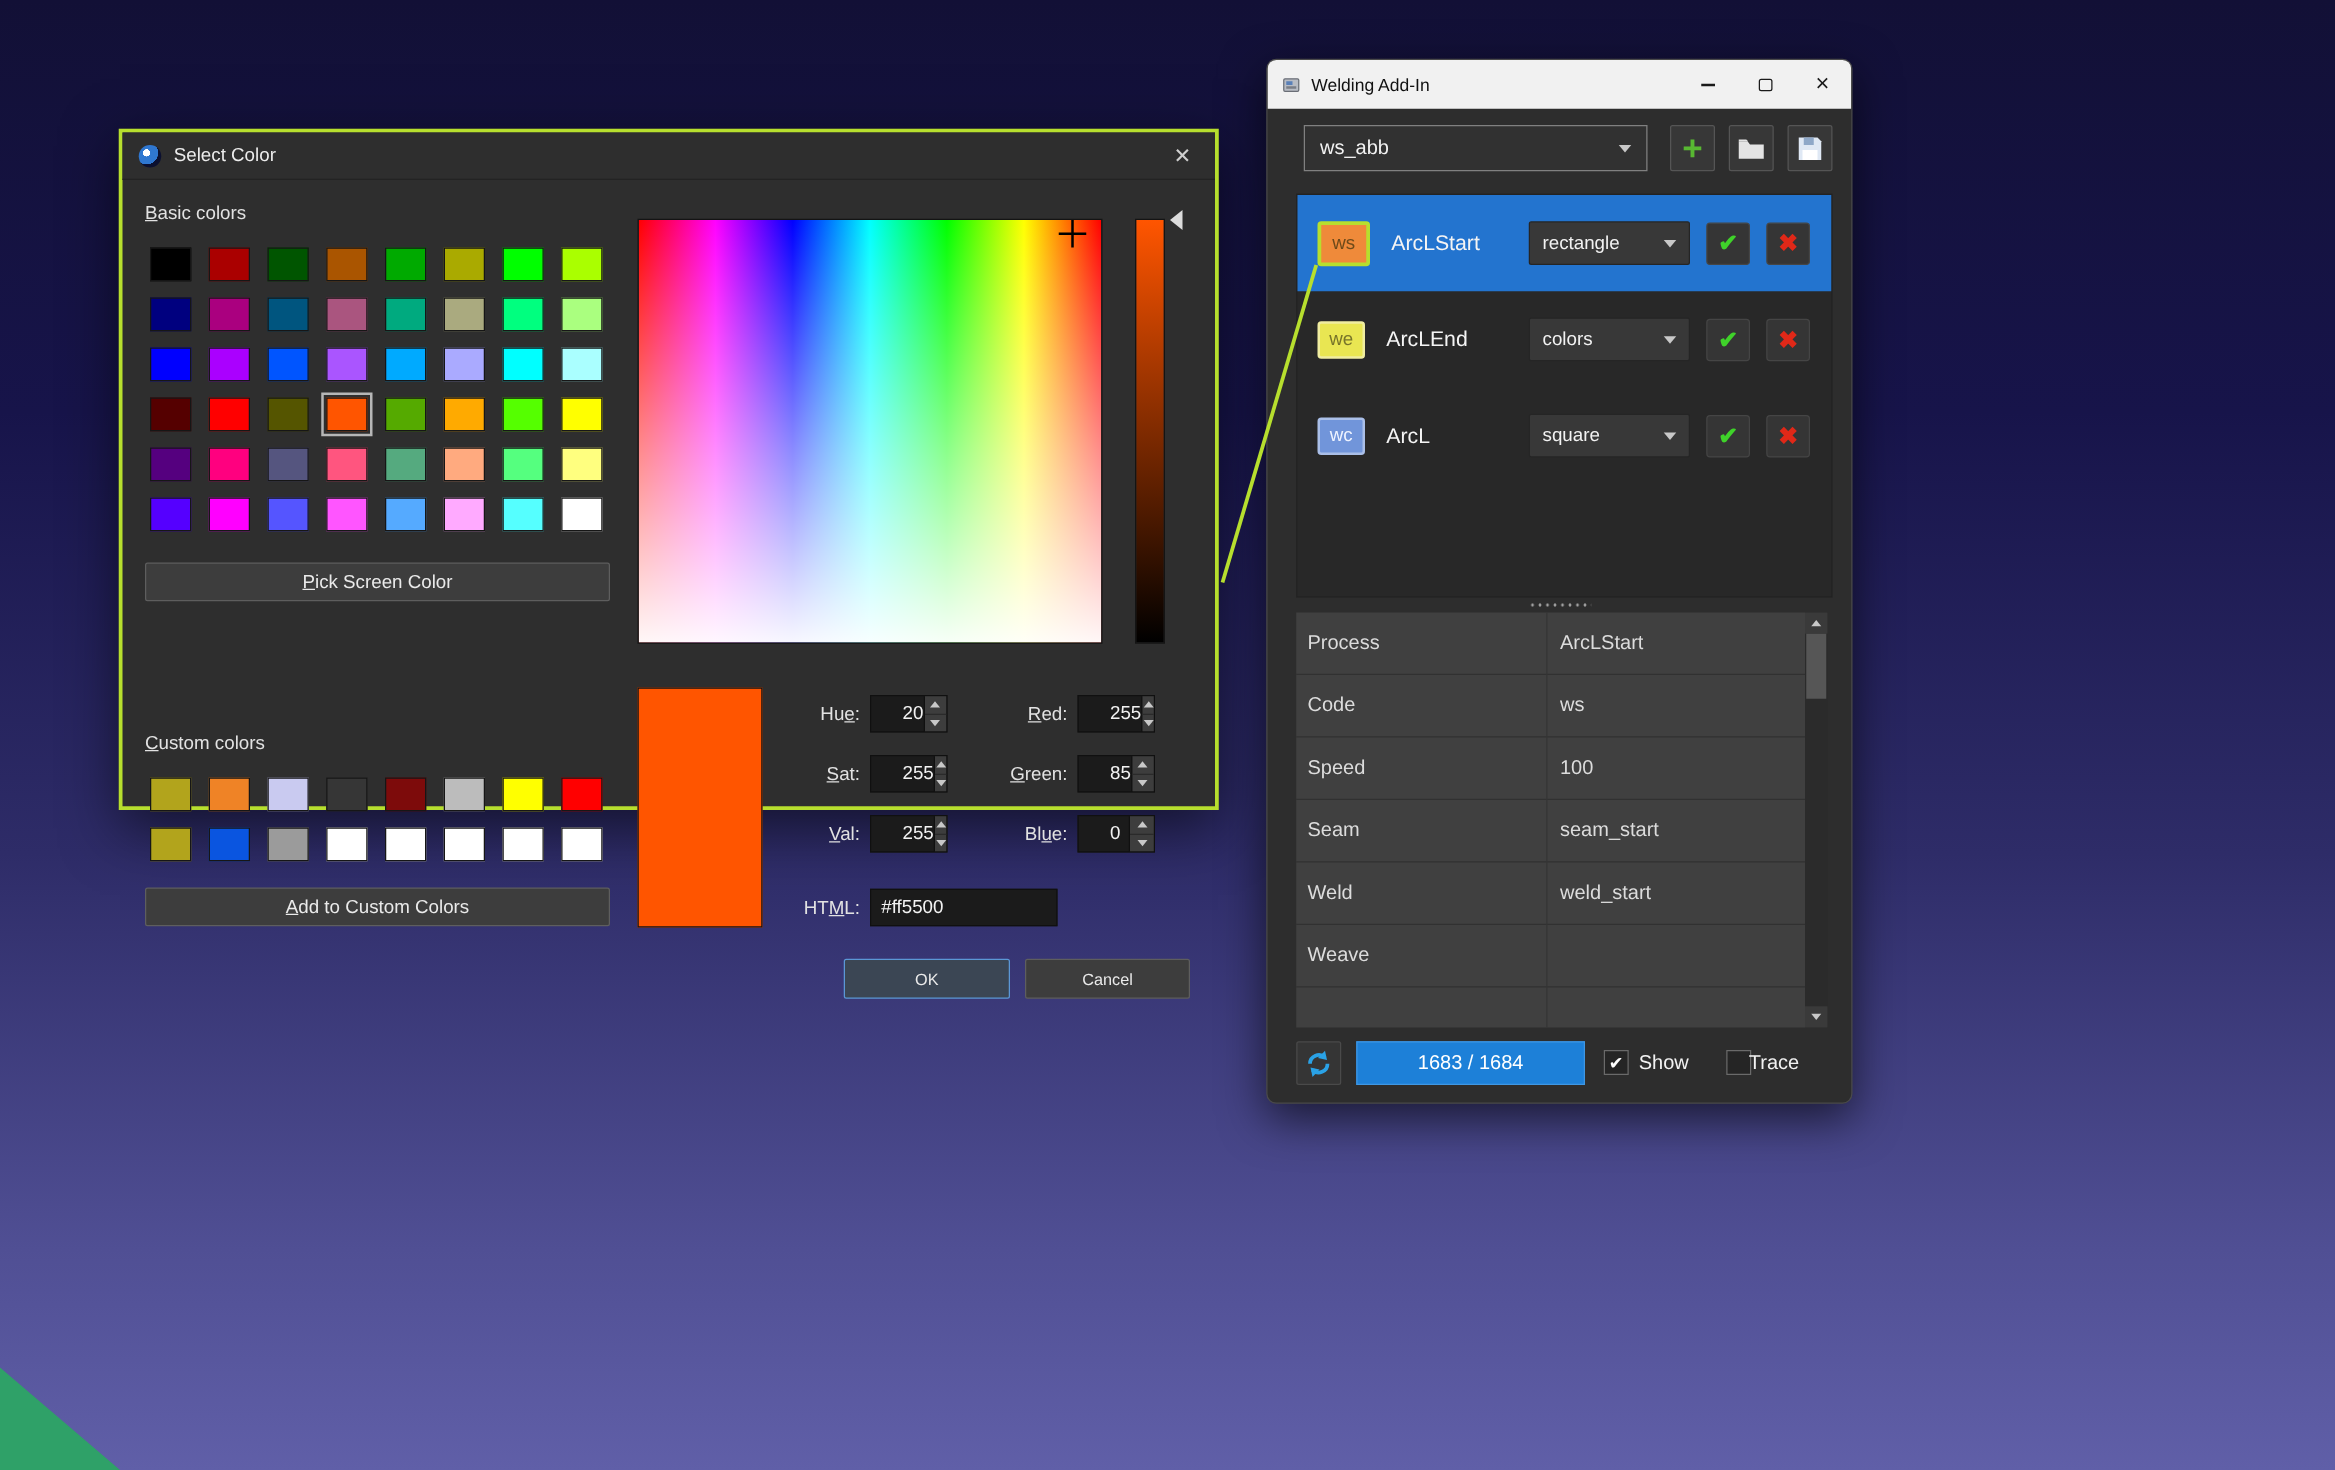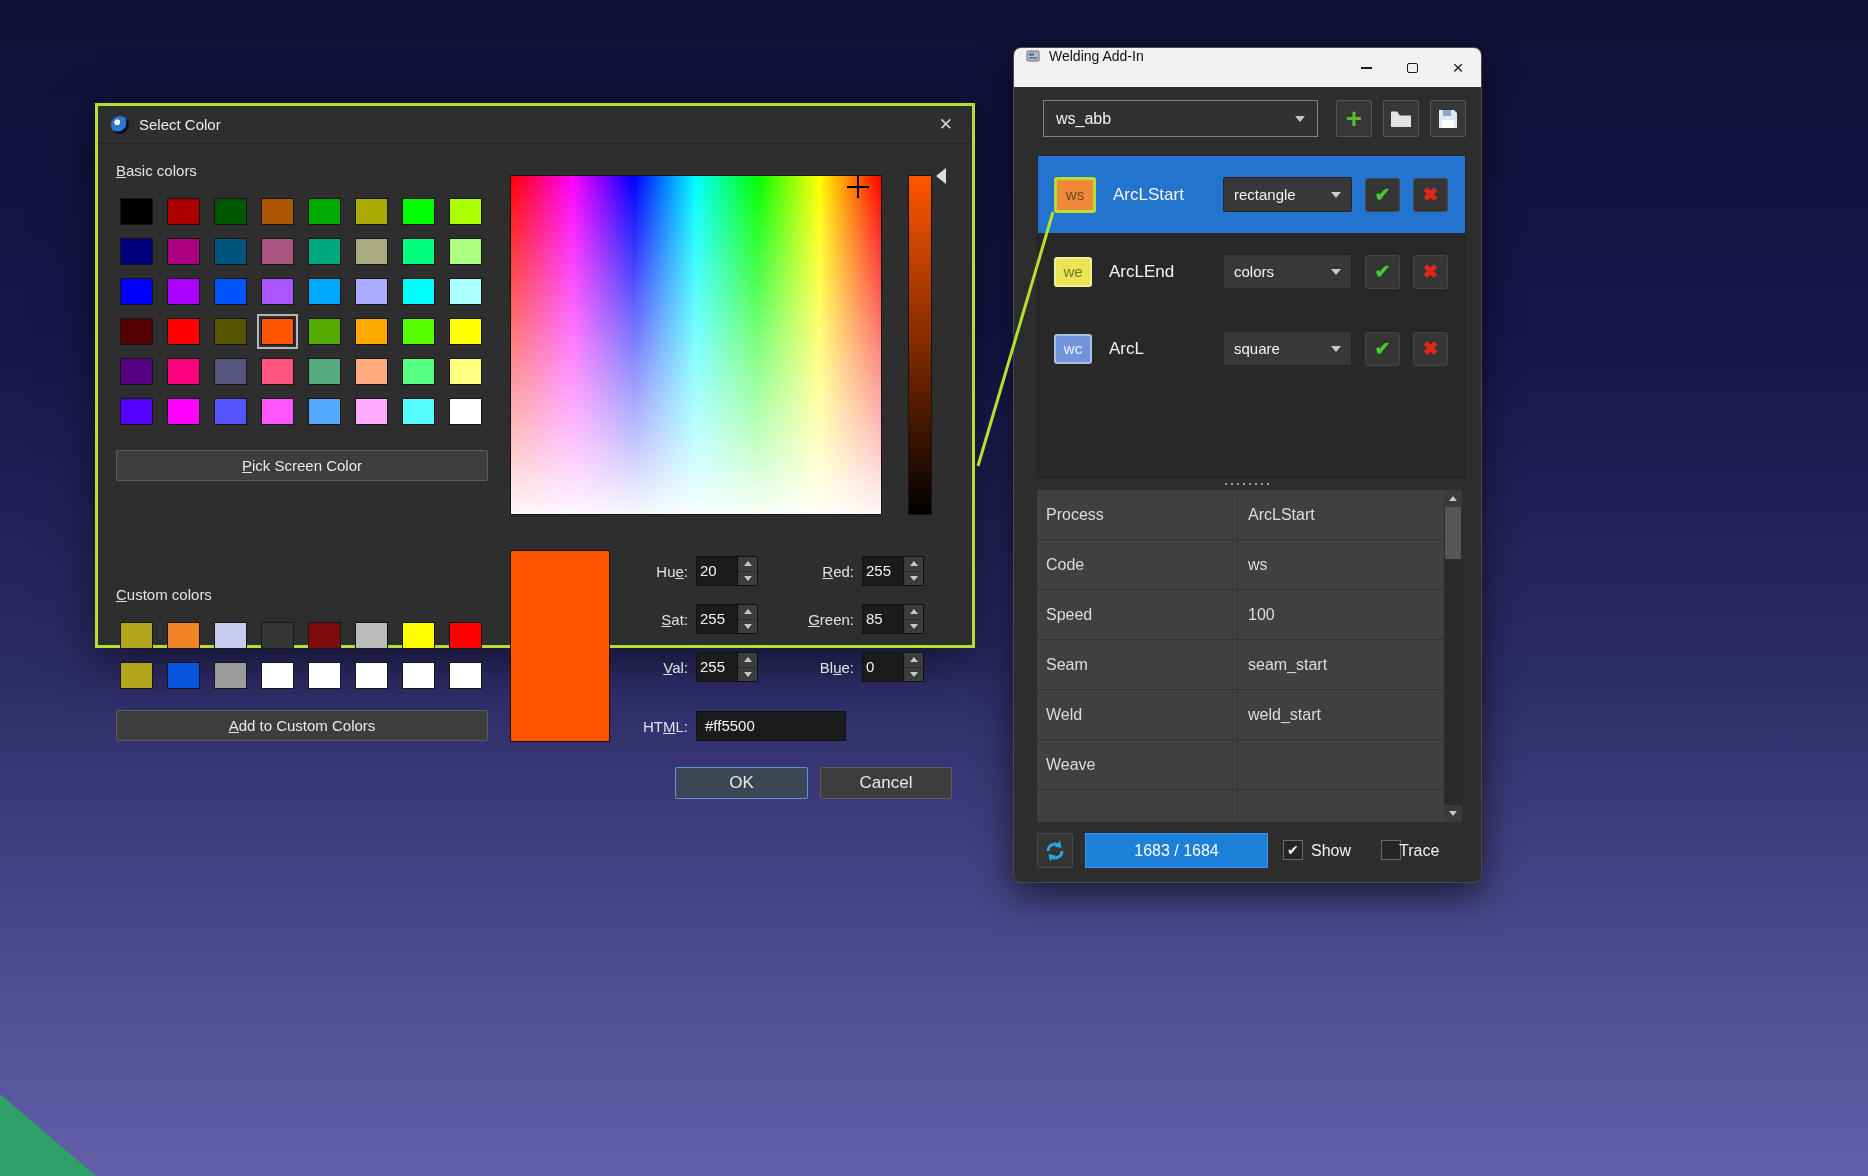--- a/index.html
+++ b/index.html
@@ -50,43 +50,43 @@
   #val-arrow { position:absolute; left:838px; top:62px; width:0; height:0;
     border-top:8px solid transparent; border-bottom:8px solid transparent; border-right:10px solid #dcdcdc; }
 
   #color-preview { position:absolute; left:412px; top:444px; width:100px; height:192px; border:1px solid #141414; }
 
   #hsv-col { position:absolute; left:540px; top:450px; }
   #rgb-col { position:absolute; left:706px; top:450px; }
   .spin-row { display:flex; align-items:center; margin-bottom:18px; height:30px; }
   .spin-label { width:58px; text-align:right; padding-right:8px; color:#e2e2e2; }
   .spinbox { width:62px; height:30px; display:flex; background:#1b1b1b; border:1px solid #101010; }
-  .spin-value { flex:1; color:#f2f2f2; line-height:28px; padding-left:3px; font-size:15px; }
+  .spin-value { flex:1; color:#f2f2f2; line-height:28px; padding-left:25px; font-size:15px; }
   .spin-btns { width:20px; display:flex; flex-direction:column; border-left:1px solid #101010; }
   .spin-btn { flex:1; background:#3d3d3d; display:flex; align-items:center; justify-content:center; }
   .spin-btn.up { border-bottom:1px solid #2a2a2a; }
   i.arr { width:0; height:0; display:block; }
   i.arr.up { border-left:4px solid transparent; border-right:4px solid transparent; border-bottom:5px solid #c8c8c8; }
   i.arr.down { border-left:4px solid transparent; border-right:4px solid transparent; border-top:5px solid #c8c8c8; }
 
   #html-row { position:absolute; left:540px; top:605px; display:flex; align-items:center; height:30px; }
   #html-field { width:150px; height:30px; background:#1b1b1b; border:1px solid #101010;
     color:#f2f2f2; line-height:28px; padding-left:8px; font-size:15px; }
 
   .dlg-btn { position:absolute; top:661px; height:32px; background:#3d3d3d; border:1px solid #5e5e5e;
-    border-radius:2px; color:#eaeaea; font-size:17px; display:flex; align-items:center; justify-content:center; cursor:default; }
+    border-radius:2px; color:#eaeaea; font-size:13px; display:flex; align-items:center; justify-content:center; cursor:default; }
   #ok-btn { left:577px; width:133px; background:#3b4654; border:1px solid #5b97d6; }
   #cancel-btn { left:722px; width:132px; }
 
   
   #welding-window { position:absolute; left:1013px; top:47px; width:469px; height:836px; z-index:10;
     background:#2d2d2d; border:1px solid #4a4a4a; border-radius:8px; overflow:hidden;
     box-shadow:0 12px 36px rgba(0,0,0,.6); color:#f0f0f0; }
   .w-titlebar { position:absolute; top:0; left:0; right:0; height:39px; background:#f1f1f1;
-    display:flex; align-items:flex-start; padding-left:11px; color:#111; }
+    display:flex; align-items:center; padding-left:11px; color:#111; }
   .w-title { margin-left:8px; font-size:14px; color:#111; }
   .w-btns { margin-left:auto; display:flex; height:100%; }
   .w-btn { width:46px; height:100%; display:flex; align-items:center; justify-content:center; cursor:default; }
   .glyph-min { width:11px; height:2px; background:#1a1a1a; }
   .glyph-max { width:11px; height:10px; border:1.5px solid #1a1a1a; border-radius:2px; }
   .glyph-close { font-size:19px; color:#1a1a1a; line-height:1; }
 
   #program-combo { position:absolute; left:29px; top:52px; width:275px; height:37px; background:#313131;
     border:1px solid #808080; display:flex; align-items:center; padding:0 12px; font-size:16px; color:#f2f2f2; }
   .combo-arrow { margin-left:auto; width:0; height:0; border-left:5px solid transparent;

